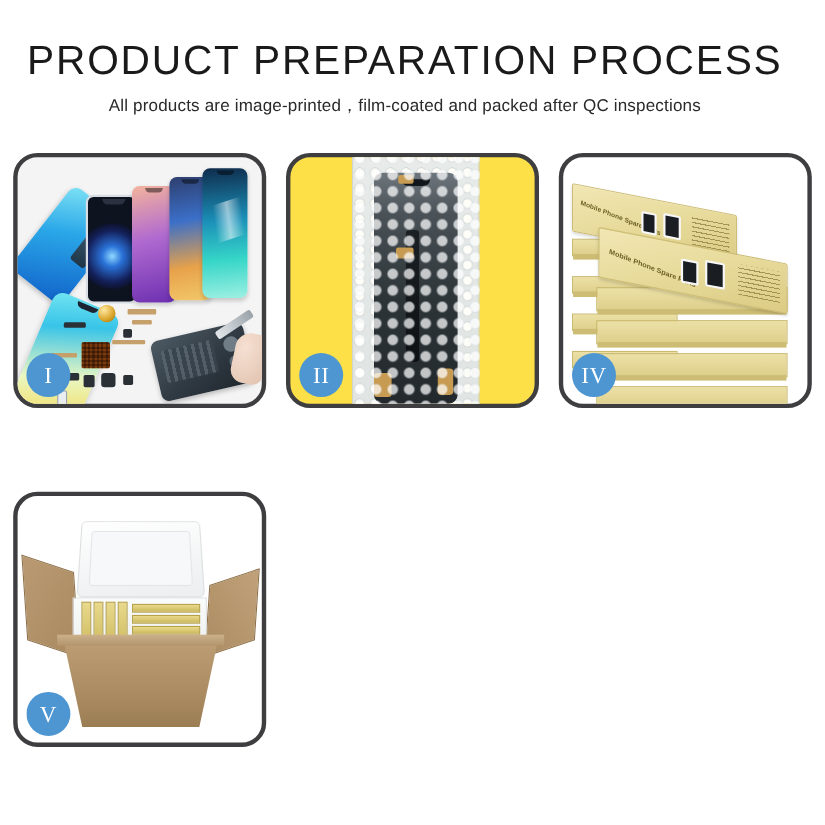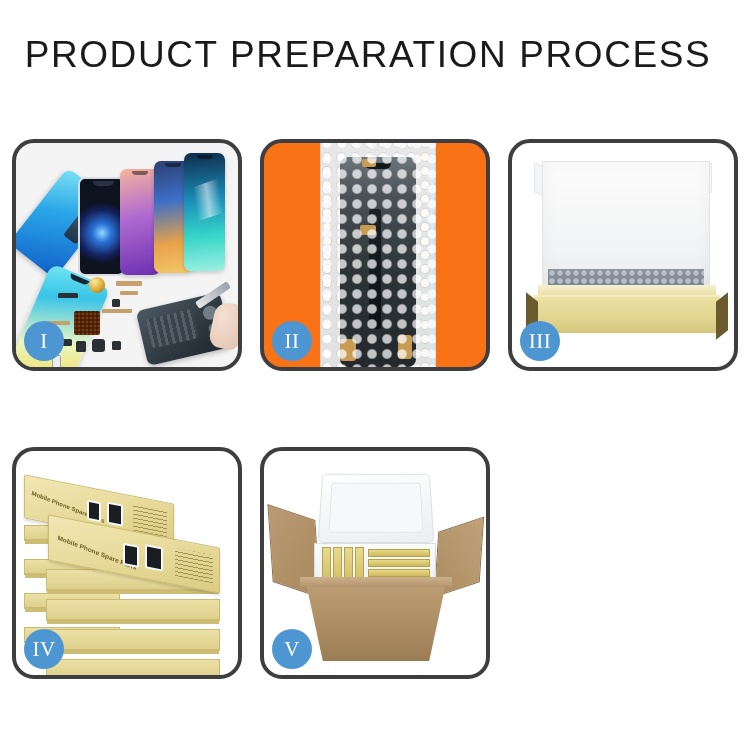--- a/index.html
+++ b/index.html
@@ -150,21 +150,21 @@
     background: linear-gradient(90deg,#e3e7ea,#9aa3aa);
     transform: rotate(-34deg); border-radius:2px;
   }
   .p1 .hand {
     position:absolute; right:-4px; top:160px; width:30px; height:46px;
     background: radial-gradient(ellipse at 30% 30%, #f6e0d2, #e0c2ae);
     border-radius: 14px 8px 10px 12px; transform: rotate(12deg);
   }
 
   
-  .p2 { background: #f97316; }
+  .p2 { background: #fde047; }
   .p2 .bag {
     position: absolute; left: 56px; top: -6px;
     width: 116px; height: 240px;
     background:
       radial-gradient(circle at 6px 6px, rgba(255,255,255,.95) 3.6px, rgba(188,198,206,.55) 4.6px, transparent 5.2px) 0 0/14px 14px,
       linear-gradient(180deg,#e7ecef,#dfe5e9);
     border-left: 1px solid #cdd4d9; border-right: 1px solid #cdd4d9;
     opacity: .97;
   }
   .p2 .screen {
@@ -329,20 +329,21 @@
   .p6 .tab1 { left:36px; top:100px; width:18px; height:22px; transform: skewY(14deg); }
   .p6 .tab2 { left:36px; top:164px; width:18px; height:22px; transform: skewY(14deg); }
 </style>
 </head>
 <body>
 
 <div class="page">
 
   <div class="header">
     <h1 class="title">PRODUCT PREPARATION PROCESS</h1>
+    <p class="subtitle">All products are image-printed，film-coated and packed after QC inspections</p>
   </div>
 
   <div class="grid">
 
     <div class="panel p1">
       <div class="panel-inner">
         <div class="tile-blue"></div>
         <div class="glass"></div>
         <div class="ph ph2">
             <span class="notch"></span>
@@ -381,31 +382,20 @@
         <div class="cable"></div>
         <div class="conn" style="left:98px;top:16px;width:14px;height:8px;"></div>
         <div class="conn" style="left:96px;top:82px;width:16px;height:10px;"></div>
         <div class="conn" style="left:76px;top:196px;width:16px;height:22px;border-radius:3px;"></div>
         <div class="conn" style="left:134px;top:192px;width:14px;height:24px;border-radius:3px;"></div>
         <div class="bubbles-over"></div>
       </div>
       <div class="badge">II</div>
     </div>
 
-    <div class="panel p3">
-      <div class="panel-inner">
-        <div class="lidflapL"></div>
-        <div class="lidflapR"></div>
-        <div class="lidback"></div>
-        <div class="wrap"></div>
-        <div class="boxrim"></div>
-        <div class="boxfront"></div>
-      </div>
-      <div class="badge">III</div>
-    </div>
 
     <div class="panel p4">
       <div class="panel-inner">
         <div class="stack">
 
           <div class="sbox" style="left:2px;top:56px;width:96px;height:16px;">
               <i class="lip"></i>
             </div>
           <div class="sbox" style="left:2px;top:90px;width:96px;height:16px;">
               <i class="lip"></i>

